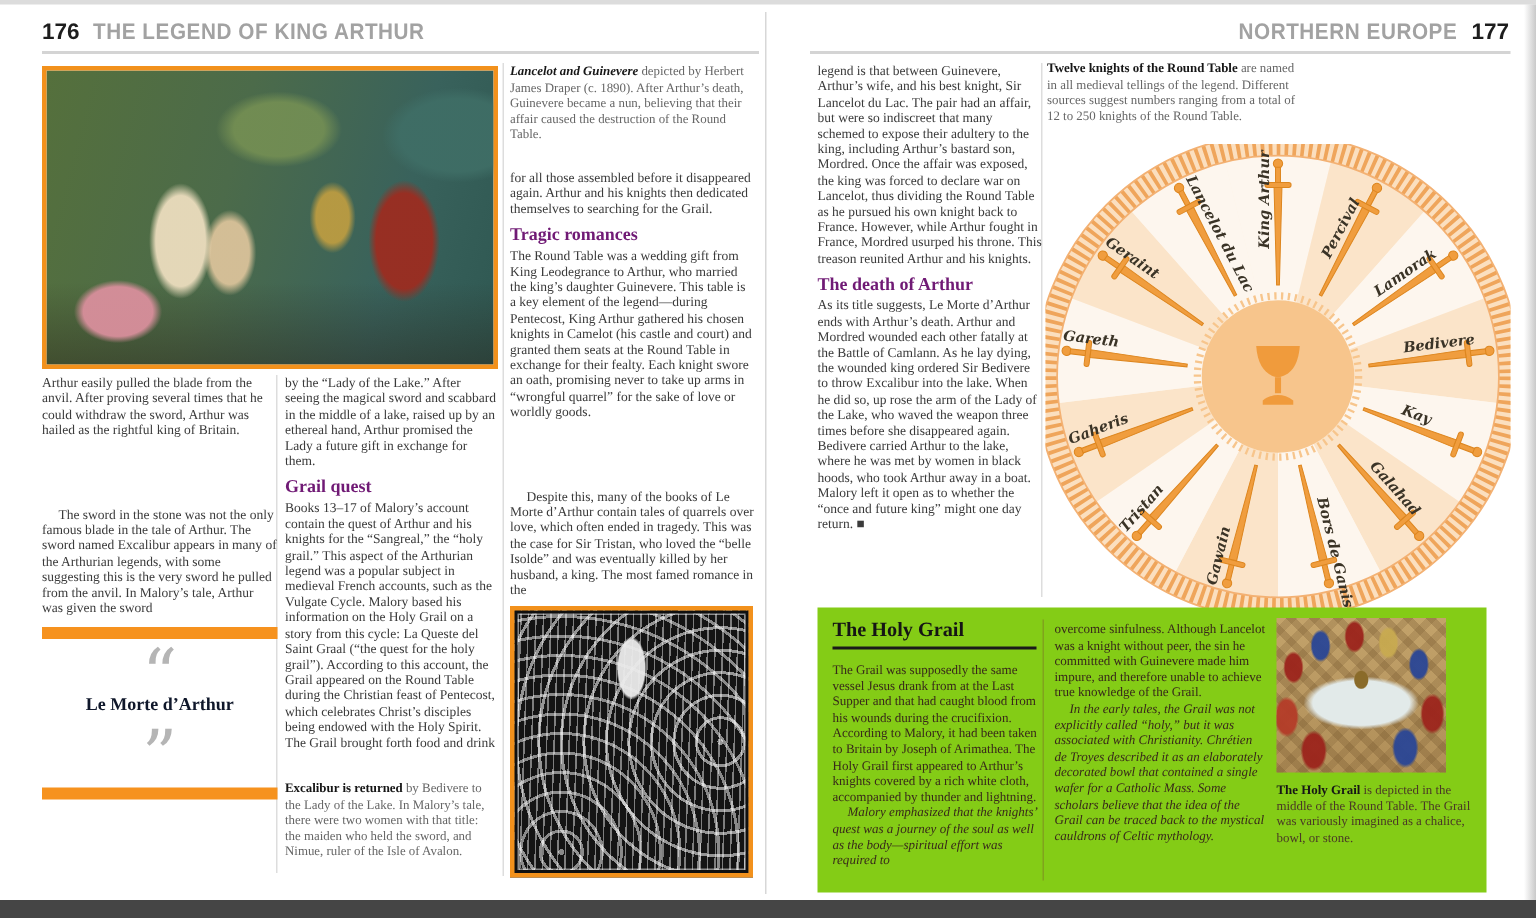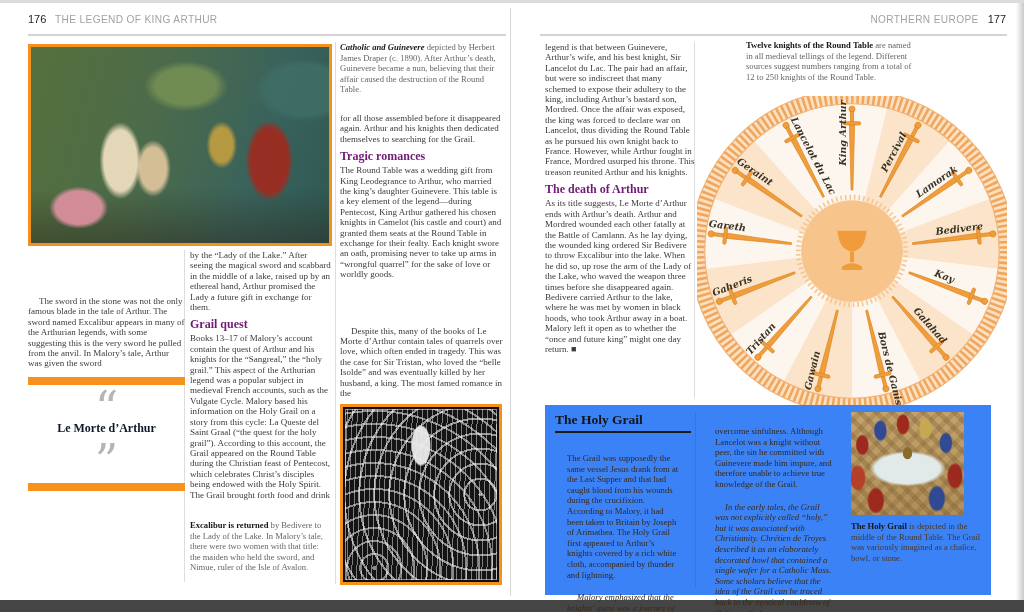--- a/index.html
+++ b/index.html
@@ -4,21 +4,21 @@
 <style>
   html,body{margin:0;padding:0;background:#fff;}
   .spread{position:relative;width:1024px;height:612px;background:#fff;overflow:hidden;
           font-family:"Liberation Serif",serif;color:#3b3b3b;}
   .strip-top{position:absolute;left:0;top:0;width:1024px;height:3px;background:#dcdcdc;}
   .strip-bottom{position:absolute;left:0;top:600px;width:1024px;height:12px;background:#454545;}
   .edge-right{position:absolute;right:0;top:3px;width:8px;height:597px;
               background:linear-gradient(90deg,rgba(255,255,255,0),#c9c9c9);}
   
   .pghead{position:absolute;top:13px;display:flex;align-items:baseline;gap:9px;
-          font-family:"Liberation Sans",sans-serif;font-weight:normal;font-size:11px;}
+          font-family:"Liberation Sans",sans-serif;font-weight:bold;font-size:15px;}
   .pghead .num{color:#1d1d1d;letter-spacing:0;}
   .pghead .ttl{color:#a2a2a2;letter-spacing:.4px;transform:scaleX(.92);transform-origin:left;}
   .pghead.right{right:18px;}
   .pghead.right .ttl{transform-origin:right;}
   .hrule{position:absolute;height:2px;background:#d4d4d4;}
   
   .vrule{position:absolute;width:1px;background:#ddd;}
   
   .col{position:absolute;font-size:9px;line-height:10.4px;text-align:left;}
   .col p{margin:0;}
@@ -43,27 +43,27 @@
   .engraving{position:absolute;left:340px;top:404px;width:156px;height:175px;border:3px solid #f2911c;
     background:
       radial-gradient(16px 34px at 50% 22%, rgba(235,235,235,.95) 0 55%, rgba(235,235,235,0) 62%),
       repeating-linear-gradient(92deg, rgba(255,255,255,0) 0 4px, rgba(255,255,255,.45) 4px 5px),
       repeating-radial-gradient(circle at 88% 50%, rgba(255,255,255,.55) 0 2px, rgba(0,0,0,0) 2px 15px),
       repeating-radial-gradient(circle at 20% 92%, rgba(255,255,255,.5) 0 2px, rgba(0,0,0,0) 2px 13px),
       #141414;
     box-shadow:inset 0 0 0 2px #101010, inset 0 0 0 3px rgba(255,255,255,.5);}
   
   .diagram-wrap{position:absolute;left:697px;top:96px;width:310px;height:310px;}
-  .diagram-caption{position:absolute;left:698px;top:40px;width:170px;margin-left:48px;}
-  
-  .grail-box{position:absolute;left:545px;top:405px;width:446px;height:190px;background:#3b82f6;color:#38291a;}
+  .diagram-caption{position:absolute;left:698px;top:40px;width:170px;}
+  
+  .grail-box{position:absolute;left:545px;top:405px;width:446px;height:190px;background:#84cc16;color:#38291a;}
   .grail-box .title{position:absolute;left:10px;top:7px;width:136px;font-size:13.5px;font-weight:bold;
                     color:#151515;border-bottom:2.5px solid #1a1a1a;padding-bottom:3px;}
   .grail-box .bcol{position:absolute;font-size:8.7px;line-height:10.6px;}
-  .grail-box .bcol p{margin:12px;}
+  .grail-box .bcol p{margin:0;}
   .grail-box .bcol p.indent{text-indent:10px;font-style:italic;}
   .box-rule{position:absolute;left:150px;top:8px;height:174px;width:1px;background:rgba(120,85,40,.35);}
   .grail-img{position:absolute;left:306px;top:7px;width:113px;height:103px;
     background:
       radial-gradient(7px 9px at 50% 40%, #8a6b2a 0 62%, rgba(0,0,0,0) 72%),
       radial-gradient(52px 24px at 50% 55%, #e2eae9 0 62%, rgba(226,234,233,0) 74%),
       radial-gradient(10px 16px at 10% 32%, rgba(156,36,28,.95) 0 55%, rgba(0,0,0,0) 68%),
       radial-gradient(10px 16px at 26% 18%, rgba(42,70,150,.95) 0 55%, rgba(0,0,0,0) 68%),
       radial-gradient(10px 16px at 46% 12%, rgba(156,36,28,.95) 0 55%, rgba(0,0,0,0) 68%),
       radial-gradient(10px 16px at 66% 16%, rgba(200,170,80,.95) 0 55%, rgba(0,0,0,0) 68%),
@@ -105,20 +105,21 @@
   <div class="hrule" style="left:540px;top:34px;width:467px;"></div>
 
   <div class="vrule" style="left:184px;top:250px;height:332px;"></div>
   <div class="vrule" style="left:335px;top:42px;height:542px;"></div>
   <div class="vrule" style="left:510px;top:8px;height:588px;background:#d7d7d7;"></div>
   <div class="vrule" style="left:694px;top:42px;height:356px;"></div>
 
   <div class="painting"></div>
 
   <div class="col" style="left:28px;top:250px;width:157px;">
+    <p>Arthur easily pulled the blade from the anvil. After proving several times that he could withdraw the sword, Arthur was hailed as the rightful king of Britain.</p>
     <p class="indent">The sword in the stone was not the only famous blade in the tale of Arthur. The sword named Excalibur appears in many of the Arthurian legends, with some suggesting this is the very sword he pulled from the anvil. In Malory’s tale, Arthur was given the sword</p>
     <div class="orange-bar" style="margin-top:8px;"></div>
     <div class="quoteblock">
       <div class="qmark" style="margin-top:8px;">“</div>
       <div class="qattr">Le Morte d’Arthur</div>
       <div class="qmark" style="margin-top:10px;margin-bottom:7px;">”</div>
     </div>
     <div class="orange-bar"></div>
   </div>
 
@@ -126,21 +127,21 @@
     <p>by the “Lady of the Lake.” After seeing the magical sword and scabbard in the middle of a lake, raised up by an ethereal hand, Arthur promised the Lady a future gift in exchange for them.</p>
     <h3>Grail quest</h3>
     <p>Books 13–17 of Malory’s account contain the quest of Arthur and his knights for the “Sangreal,” the “holy grail.” This aspect of the Arthurian legend was a popular subject in medieval French accounts, such as the Vulgate Cycle. Malory based his information on the Holy Grail on a story from this cycle: La Queste del Saint Graal (“the quest for the holy grail”). According to this account, the Grail appeared on the Round Table during the Christian feast of Pentecost, which celebrates Christ’s disciples being endowed with the Holy Spirit. The Grail brought forth food and drink</p>
     <div class="caption" style="margin-top:20px;">
       <span class="lead">Excalibur is returned</span><span> by Bedivere to the Lady of the Lake. In Malory’s tale, there were two women with that title: the maiden who held the sword, and Nimue, ruler of the Isle of Avalon.</span>
     </div>
   </div>
 
   <div class="col" style="left:340px;top:42px;width:163px;">
     <div class="caption">
-      <span class="lead it">Catholic and Guinevere</span><span> depicted by Herbert James Draper (c. 1890). After Arthur’s death, Guinevere became a nun, believing that their affair caused the destruction of the Round Table.</span>
+      <span class="lead it">Lancelot and Guinevere</span><span> depicted by Herbert James Draper (c. 1890). After Arthur’s death, Guinevere became a nun, believing that their affair caused the destruction of the Round Table.</span>
     </div>
     <p class="gaptop">for all those assembled before it disappeared again. Arthur and his knights then dedicated themselves to searching for the Grail.</p>
     <h3>Tragic romances</h3>
     <p>The Round Table was a wedding gift from King Leodegrance to Arthur, who married the king’s daughter Guinevere. This table is a key element of the legend—during Pentecost, King Arthur gathered his chosen knights in Camelot (his castle and court) and granted them seats at the Round Table in exchange for their fealty. Each knight swore an oath, promising never to take up arms in “wrongful quarrel” for the sake of love or worldly goods.</p>
     <p class="indent">Despite this, many of the books of Le Morte d’Arthur contain tales of quarrels over love, which often ended in tragedy. This was the case for Sir Tristan, who loved the “belle Isolde” and was eventually killed by her husband, a king. The most famed romance in the</p>
   </div>
 
   <div class="engraving"></div>
 
   <div class="col" style="left:545px;top:42px;width:150px;">

